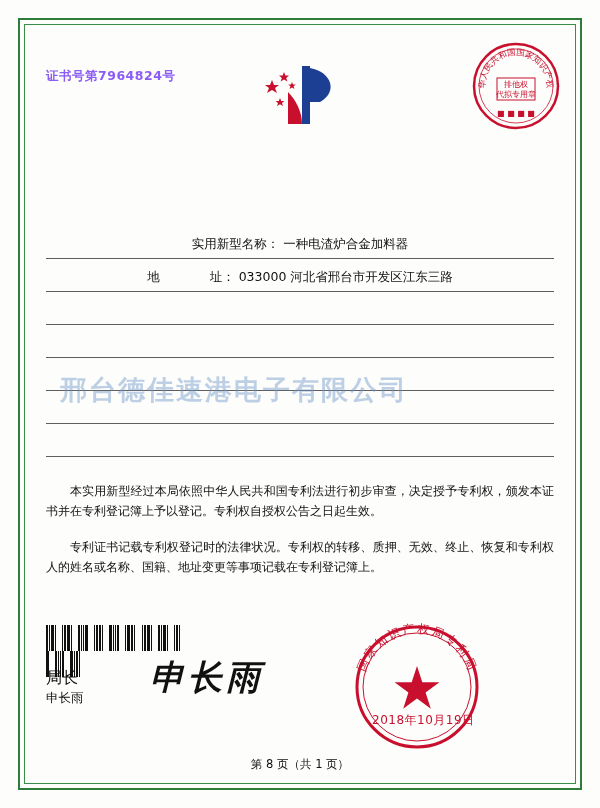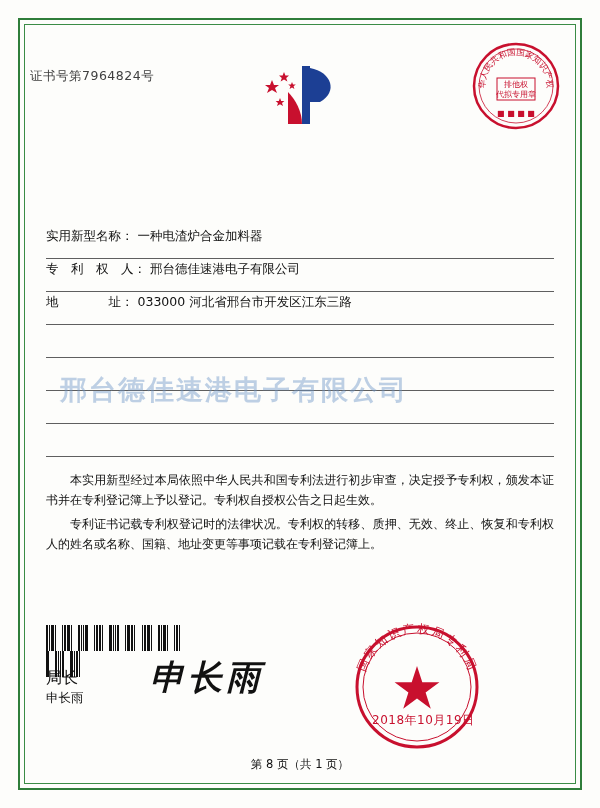--- a/index.html
+++ b/index.html
@@ -44,24 +44,25 @@
     box-sizing: border-box;
   }
   .fc-tl { left: 18px; top: 18px; border-right: none; border-bottom: none; }
   .fc-tr { left: 556px; top: 18px; border-left: none; border-bottom: none; }
   .fc-bl { left: 18px; top: 764px; border-right: none; border-top: none; }
   .fc-br { left: 556px; top: 764px; border-left: none; border-top: none; }
 
   
   .cert-no {
     position: absolute;
-    left: 30px; top: 68px;
+    left: 46px; top: 68px;
     font-size: 12.5px;
     letter-spacing: 0.5px;
-    color: #404040;
+    color: #8b5cf6;
+    font-weight: bold;
   }
 
   
   .logo {
     position: absolute;
     left: 258px; top: 62px;
     width: 92px; height: 72px;
   }
 
   
@@ -79,22 +80,23 @@
     font-family: "DejaVu Serif", "Liberation Serif", serif;
     font-size: 29px;
     font-weight: bold;
     letter-spacing: 3px;
     color: #0d0d0d;
   }
 
   
   .fields {
     position: absolute;
-    left: 46px; top: 228px;
+    left: 46px; top: 236px;
     width: 508px;
+    text-align: center;
   }
   .row {
     position: relative;
     height: 33px;
     font-size: 12.5px;
     color: #111;
     white-space: nowrap;
   }
   .lbl {
     display: inline-block;
@@ -134,22 +136,23 @@
   .body-text {
     position: absolute;
     left: 46px; top: 466px;
     width: 508px;
     font-size: 12px;
     line-height: 20px;
     color: #111;
     text-align: justify;
   }
   .body-text p {
-    margin: 4px 0 3px 0;
+    margin: 16px 0 3px 0;
     text-indent: 24px;
+    font-family: Liberation Mono, monospace;
   }
 
   
   .barcode {
     position: absolute;
     left: 46px; top: 625px;
     width: 138px; height: 26px;
   }
   .barcode span {
     display: inline-block;
@@ -247,24 +250,20 @@
     </svg>
   </div>
 
 
   <div class="fields">
     <div class="row">
       <span class="lbl">实用新型名称：</span>
       <span class="val">一种电渣炉合金加料器</span>
     </div>
     <div class="row">
-      <span class="lbl">专　利　权　人：</span>
-      <span class="val">邢台德佳速港电子有限公司</span>
-    </div>
-    <div class="row">
       <span class="lbl">地　　　　址：</span>
       <span class="val">033000  河北省邢台市开发区江东三路</span>
     </div>
   </div>
 
   <div class="sep" style="top:258px;"></div>
   <div class="sep" style="top:291px;"></div>
   <div class="sep" style="top:324px;"></div>
   <div class="sep" style="top:357px;"></div>
   <div class="sep" style="top:390px;"></div>

